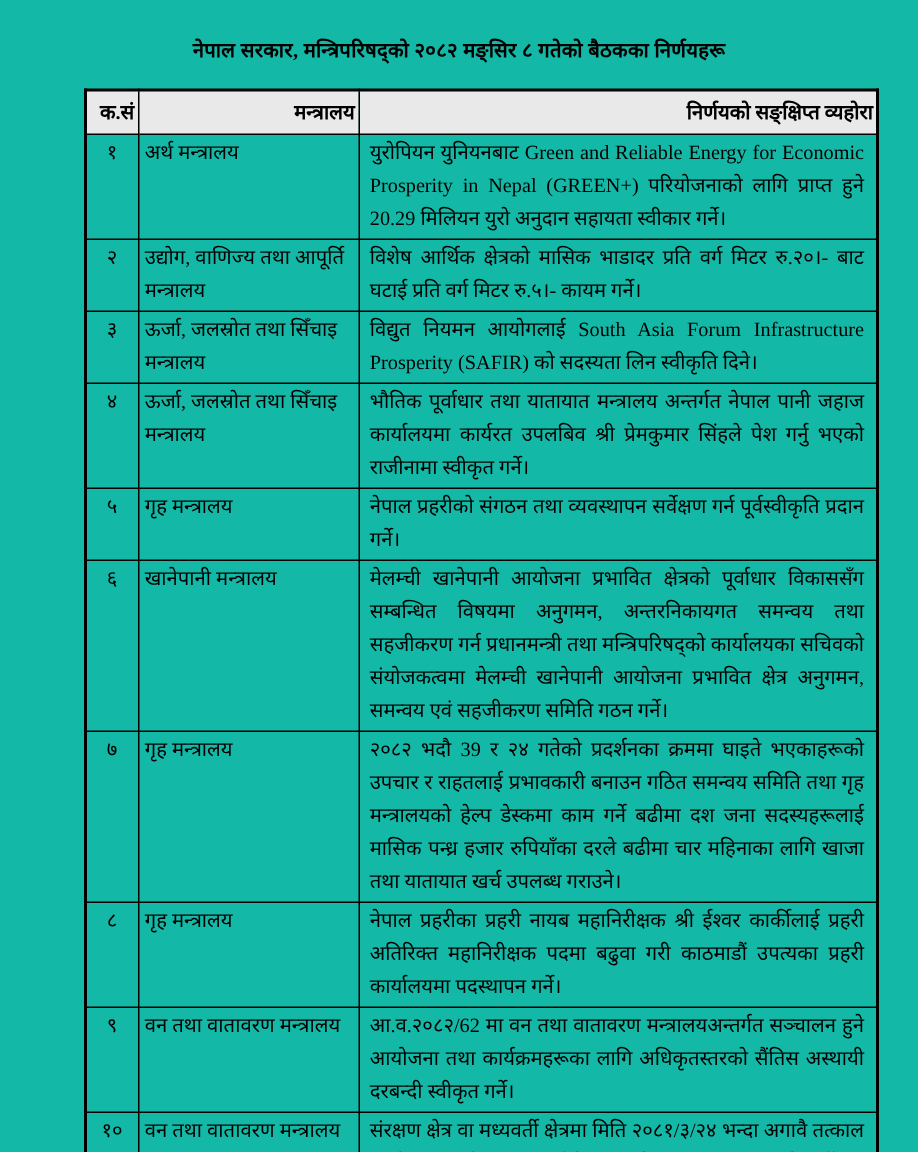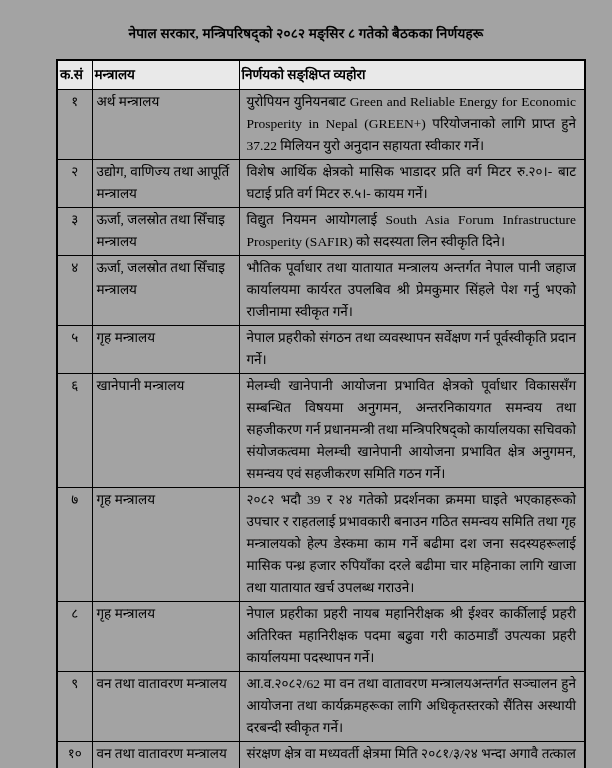--- a/index.html
+++ b/index.html
@@ -6,21 +6,21 @@
   html, body {
     width: 612px; height: 768px;
     background: #ffffff;
     overflow: hidden;
     font-family: "Liberation Serif", "DejaVu Serif", serif;
     color: #000000;
   }
   .page {
     width: 612px; height: 768px;
     position: relative;
-    background: #a3a3a3;
+    background: #14b8a6;
   }
   .doc-title {
     text-align: center;
     font-weight: bold;
     font-size: 13.5px;
     padding-top: 24px;
     letter-spacing: 0.2px;
   }
   table.decisions {
     border-collapse: collapse;
@@ -34,21 +34,21 @@
   table.decisions col.c-decision { width: 346px; }
   table.decisions th, table.decisions td {
     border: 1px solid #000000;
     font-size: 13.5px;
     vertical-align: top;
     line-height: 22px;
   }
   table.decisions th {
     background: #e9e9e9;
     font-weight: bold;
-    text-align: left;
+    text-align: right;
     padding: 3px 2px;
     height: 28px;
   }
   td.sn-cell {
     text-align: center;
     padding: 1px 2px;
   }
   td.ministry-cell {
     padding: 1px 4px;
   }
@@ -74,21 +74,21 @@
       <tr>
         <th>क.सं</th>
         <th>मन्त्रालय</th>
         <th>निर्णयको सङ्क्षिप्त व्यहोरा</th>
       </tr>
     </thead>
     <tbody>
       <tr>
         <td class="sn-cell">१</td>
         <td class="ministry-cell">अर्थ मन्त्रालय</td>
-        <td class="decision-cell">युरोपियन युनियनबाट Green and Reliable Energy for Economic Prosperity in Nepal (GREEN+) परियोजनाको लागि प्राप्त हुने 37.22 मिलियन युरो अनुदान सहायता स्वीकार गर्ने।</td>
+        <td class="decision-cell">युरोपियन युनियनबाट Green and Reliable Energy for Economic Prosperity in Nepal (GREEN+) परियोजनाको लागि प्राप्त हुने 20.29 मिलियन युरो अनुदान सहायता स्वीकार गर्ने।</td>
       </tr>
       <tr>
         <td class="sn-cell">२</td>
         <td class="ministry-cell">उद्योग, वाणिज्य तथा आपूर्ति मन्त्रालय</td>
         <td class="decision-cell">विशेष आर्थिक क्षेत्रको मासिक भाडादर प्रति वर्ग मिटर रु.२०।- बाट घटाई प्रति वर्ग मिटर रु.५।- कायम गर्ने।</td>
       </tr>
       <tr>
         <td class="sn-cell">३</td>
         <td class="ministry-cell">ऊर्जा, जलस्रोत तथा सिँचाइ मन्त्रालय</td>
         <td class="decision-cell">विद्युत नियमन आयोगलाई South Asia Forum Infrastructure Prosperity (SAFIR) को सदस्यता लिन स्वीकृति दिने।</td>

